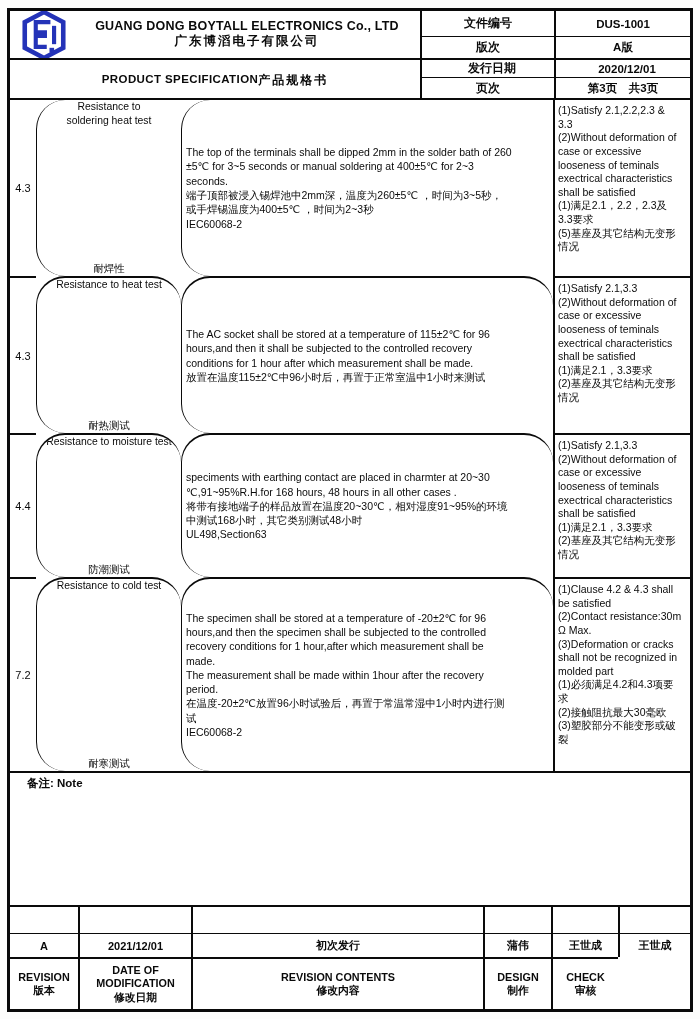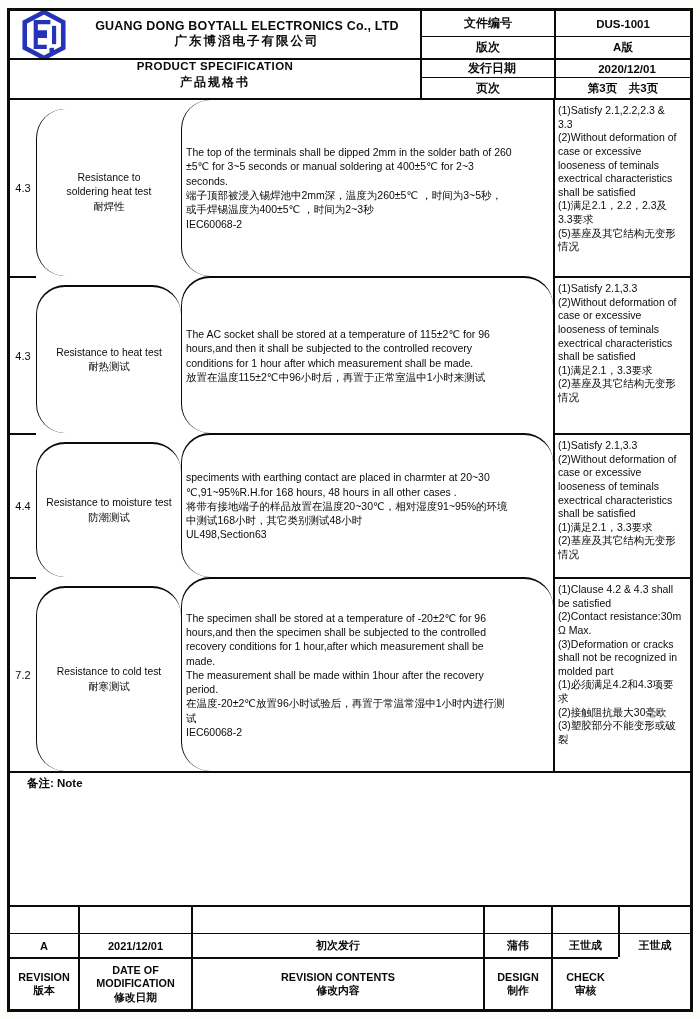--- a/index.html
+++ b/index.html
@@ -4,40 +4,40 @@
 <style>
   * { margin:0; padding:0; box-sizing:border-box; }
   html,body { width:700px; height:1019px; background:#fdfdfc; }
   body { font-family:"Liberation Sans","DejaVu Sans",sans-serif; color:#0a0a0a; position:relative; }
   .doc { position:absolute; left:7px; top:8px; width:686px; height:1004px; border:3px solid #0a0a0a; background:#fff; display:flex; flex-direction:column; }
 
   
   .header-grid { flex:0 0 87px; display:grid; grid-template-columns:410px 134px 1fr; grid-template-rows:25px 22px 19px 1fr; }
   .hcell { display:flex; align-items:center; justify-content:center; overflow:hidden; }
   .company-cell { grid-area:1/1/3/2; display:flex; align-items:center; justify-content:flex-start; padding-left:12px; }
-  .spec-title-cell { grid-area:3/1/5/2; display:flex; flex-direction:column; align-items:center; border-top:2.5px solid #0a0a0a; }
+  .spec-title-cell { grid-area:3/1/5/2; display:flex; align-items:center; justify-content:center; border-top:2.5px solid #0a0a0a; }
   .hlabel { border-left:2px solid #0a0a0a; font-weight:bold; font-size:12px; }
   .hvalue { border-left:2px solid #0a0a0a; font-weight:bold; font-size:11.5px; }
   .ht { border-top:1.5px solid #0a0a0a; }
   .ht2 { border-top:2.5px solid #0a0a0a;padding-left:8px; }
   .company-text { flex:1; display:flex; flex-direction:column; align-items:center; }
   .company-en { font-weight:bold; font-size:12.5px; letter-spacing:.2px; }
   .company-cn { font-weight:bold; font-size:12.5px; letter-spacing:2px; margin-top:0; }
   .doc-title-en { font-weight:bold; font-size:11.5px; letter-spacing:.4px; }
   .doc-title-cn { font-weight:bold; font-size:12px; letter-spacing:2px; margin-top:2px; }
   .logo { width:44px; height:50px; flex:0 0 auto; margin-right:8px; }
 
   
   .spec-grid { flex:0 0 673px; display:grid; grid-template-columns:26px 145px 372px 1fr; grid-template-rows:176px 157px 144px 1fr; border-top:2.5px solid #0a0a0a; }
   .cell { overflow:hidden; }
   .rt { border-top:2.5px solid #0a0a0a; }
   .vl { border-left:1.5px solid #0a0a0a;border-radius:29px; }
   .vl2 { border-left:2px solid #0a0a0a; }
   .no-cell { display:flex; align-items:center; justify-content:center; font-size:11px; }
-  .title-cell { display:flex; flex-direction:column; align-items:center; justify-content:center; text-align:center; font-size:10.4px; line-height:1.35; padding:0 2px;margin-top:9px; }
+  .title-cell { display:flex; flex-direction:column; align-items:center; justify-content:space-between; text-align:center; font-size:10.4px; line-height:1.35; padding:0 2px; }
   .desc-cell { display:flex; flex-direction:column; justify-content:center; font-size:10.5px; line-height:1.36; padding:2px 2px 2px 4px; }
   .crit-cell { font-size:10.5px; line-height:1.3; padding:4px 1px 2px 3px; }
   .pre { white-space:pre-wrap; }
 
   
   .note-box { flex:1 1 auto; border-top:2.5px solid #0a0a0a; padding:3px 17px; font-size:11.5px; font-weight:bold; }
 
   
   .rev-grid { flex:0 0 104px; display:grid; grid-template-columns:68px 113px 292px 68px 67px 1fr; grid-template-rows:26px 24px 1fr; border-top:2.5px solid #0a0a0a; }
   .rcell { display:flex; flex-direction:column; align-items:center; justify-content:center; text-align:center; font-weight:bold; overflow:hidden; }

